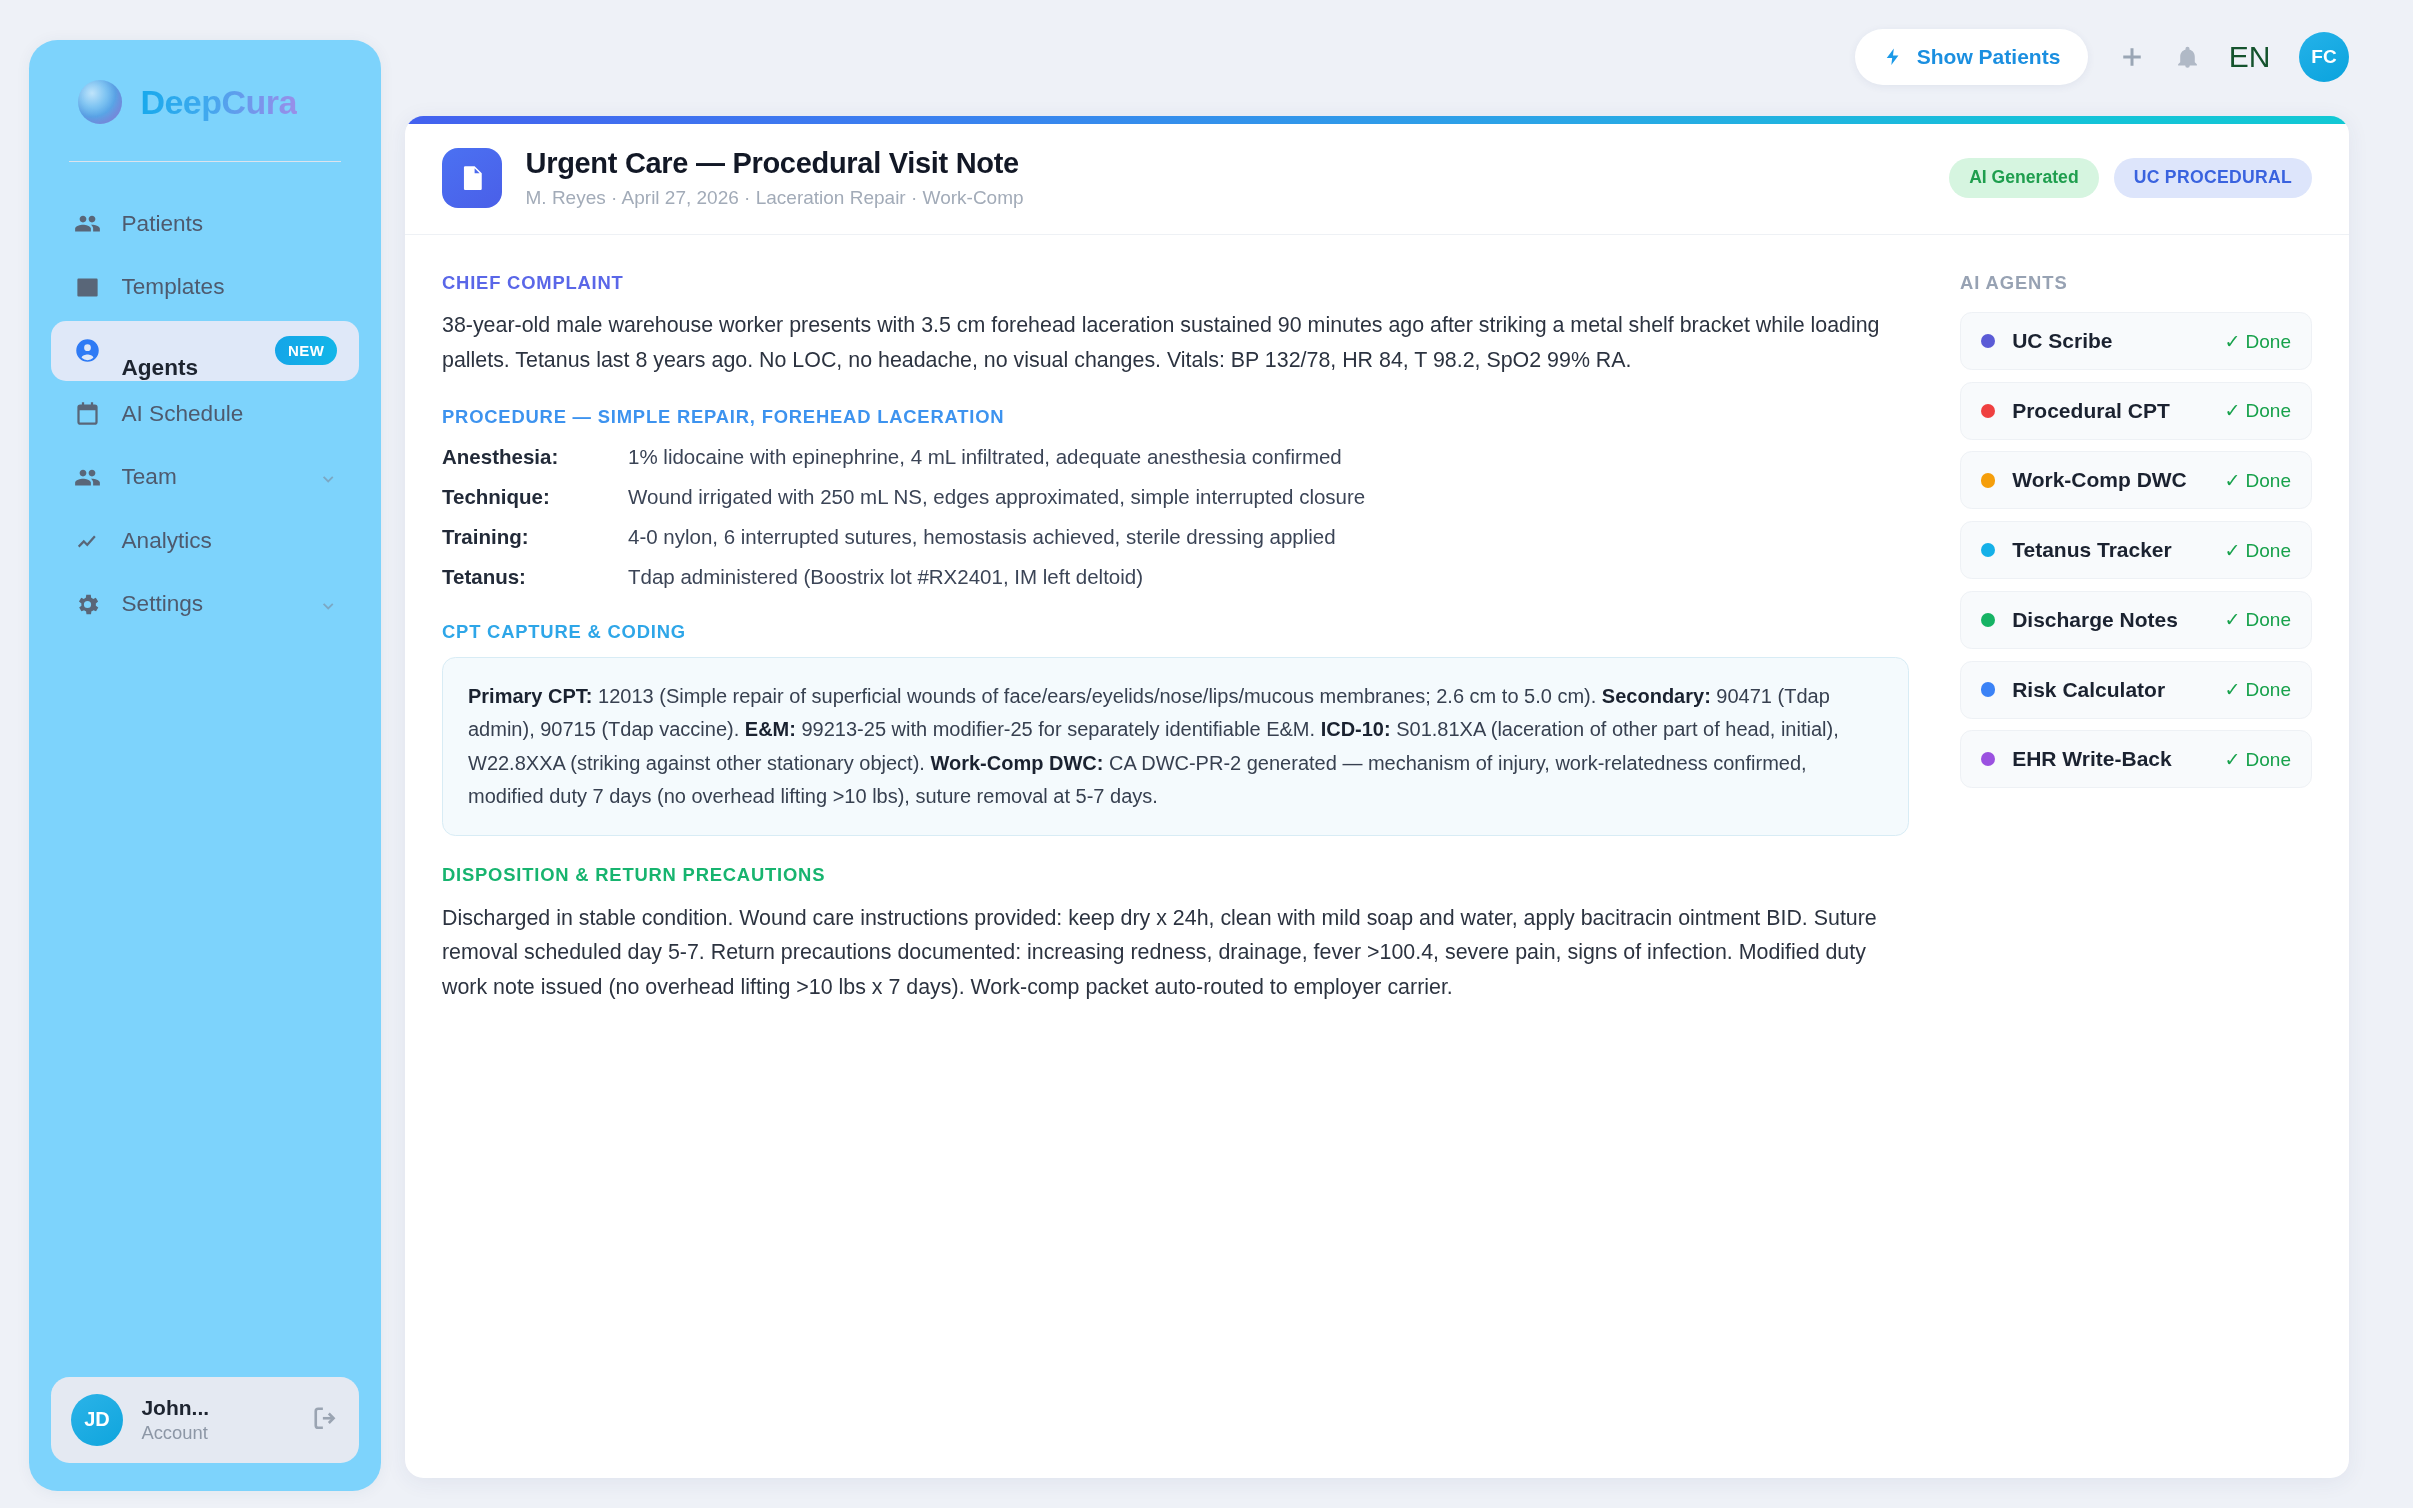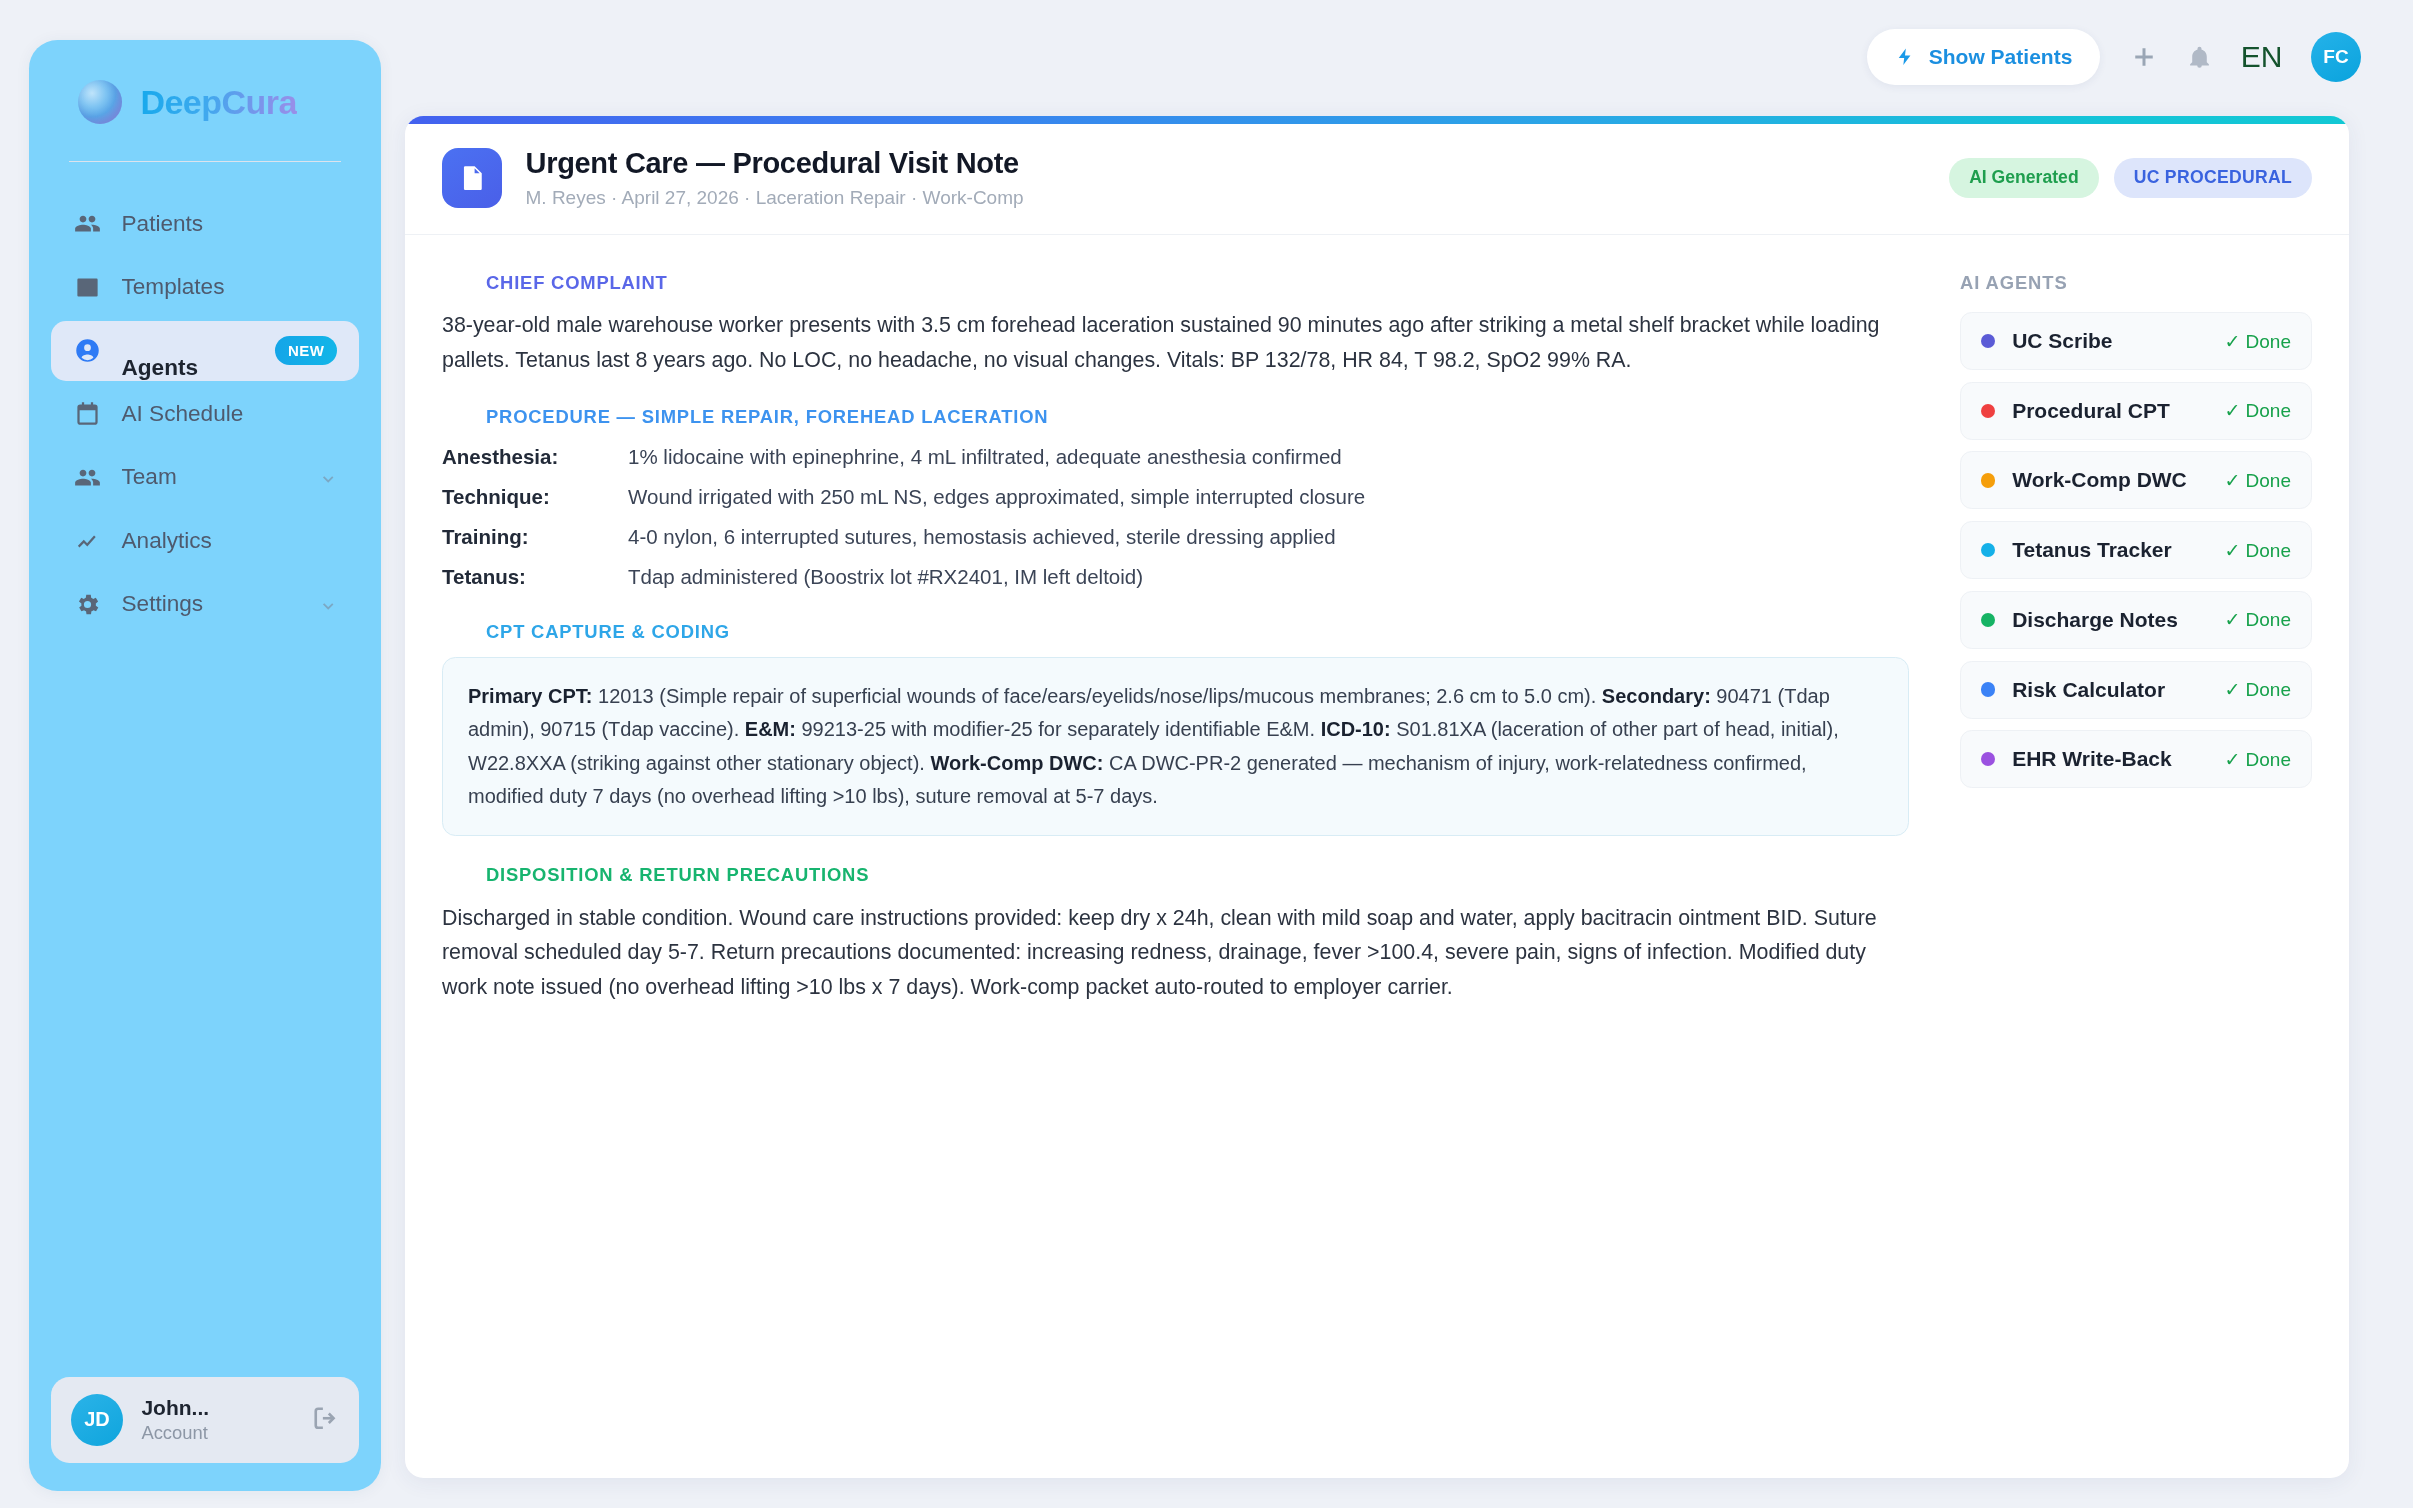--- a/index.html
+++ b/index.html
@@ -69,21 +69,21 @@
     color: #fff; font-size: 20px; font-weight: bold;
     display: flex; align-items: center; justify-content: center; flex: 0 0 52px;
   }
   .acct-name { font-size: 21px; font-weight: bold; color: #1d2430; line-height: 1.25; }
   .acct-sub { font-size: 18.4px; color: #8d97a6; line-height: 1.25; }
   .acct-mid { flex: 1; }
   .logout svg { width: 28.5px; height: 28.5px; fill: none; stroke: #9aa4b2; stroke-width: 2.2; }
 
   
   .topbar {
-    position: absolute; left: 402px; right: 0; top: 0; height: 114px;
+    position: absolute; left: 402px; right: 12px; top: 0; height: 114px;
     display: flex; align-items: center; justify-content: flex-end;
     gap: 28.5px; padding-right: 52px;
   }
   .show-patients {
     display: flex; align-items: center; gap: 13.4px;
     background: #fff; border-radius: 837px; padding: 16px 28px;
     box-shadow: 0 1.7px 8.4px rgba(40,60,110,.07);
     color: #1b8fe0; font-size: 21px; font-weight: bold; cursor: pointer;
   }
   .bolt svg { width: 20px; height: 23.5px; fill: #1b9ae8; display: block; }
@@ -119,21 +119,21 @@
   .doc-title { font-size: 29px; font-weight: bold; color: #121826; letter-spacing: -0.3px; }
   .doc-sub { font-size: 19px; color: #a2abb8; margin-top: 6.7px; }
   .pills { display: flex; gap: 15px; align-items: center; }
   .pill { border-radius: 837px; padding: 9.2px 20px; font-size: 17.6px; font-weight: bold; }
   .pill.ai { background: #d6f5e0; color: #1f9e4e; }
   .pill.uc { background: #dde5fb; color: #3a63df; letter-spacing: 0.3px; }
 
   .body { display: flex; }
   .doc { width: 1538px; padding: 37px 34px 0 37px; }
   .sect-title {
-    font-size: 18.4px; font-weight: bold; letter-spacing: 0.8px; margin-bottom: 14.2px; margin-left: 44px;
+    font-size: 18.4px; font-weight: bold; letter-spacing: 0.8px; margin-bottom: 14.2px;
   }
   .t-indigo { color: #5a67e8; }
   .t-blue   { color: #3d93ef; }
   .t-cyan   { color: #2ea6e8; }
   .t-green  { color: #17b46f; }
   .para { font-size: 21.4px; line-height: 1.62; color: #2c3340; }
   .block { margin-bottom: 28.5px; }
 
   .kv-row { display: flex; font-size: 20.5px; line-height: 1.5; margin-bottom: 9.2px; }
   .kv-k { width: 186px; flex: 0 0 186px; font-weight: bold; color: #222a38; }

